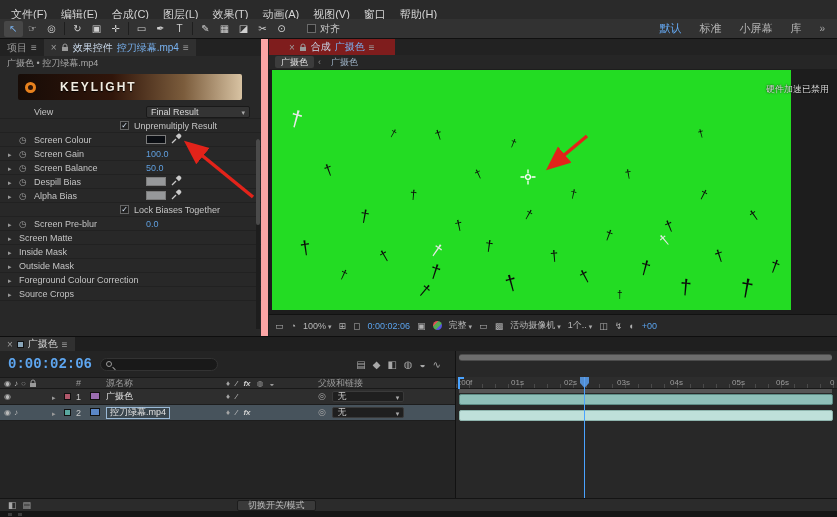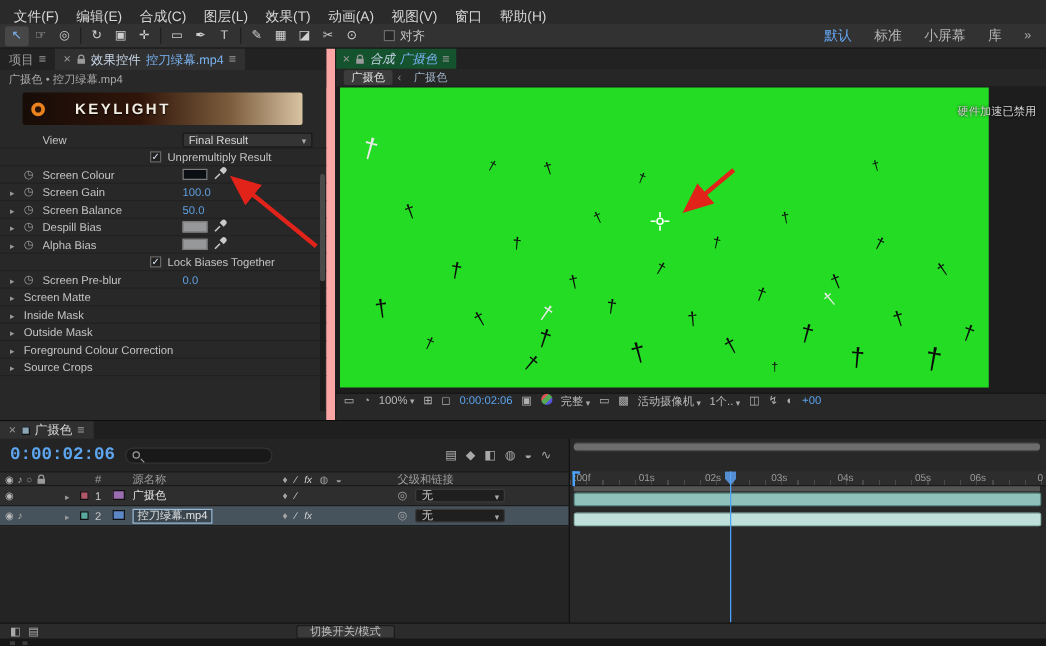--- a/index.html
+++ b/index.html
@@ -66,31 +66,31 @@
   .ecb{width:9px;height:9px;border:1px solid #666;background:#202020;display:inline-flex;align-items:center;
        justify-content:center;margin-right:5px;}
   .ecb.checked::after{content:"✓";font-size:8px;color:#d9e7f8;line-height:1;}
   .cbrow{padding-left:120px;}
   .ec-scroll{position:absolute;right:1px;top:100px;width:4px;height:190px;background:#1d1d1d;}
   .ec-scroll .thumb{width:4px;height:86px;background:#4a4a4a;border-radius:2px;}
 
   
   .viewer{position:absolute;left:269px;top:39px;width:568px;height:297px;background:#1d1d1d;}
   .vtabs{height:16px;background:#222;display:flex;align-items:center;font-size:10px;}
-  .vtab{display:flex;align-items:center;gap:4px;height:16px;padding:0 5px;background:#14532d;color:#c9d8ea;font-style:italic;}
+  .vtab{display:flex;align-items:center;gap:4px;height:16px;padding:0 20px;background:#7f1d1d;color:#c9d8ea;}
   .crumbs{height:14px;display:flex;align-items:center;gap:4px;padding-left:6px;background:#262626;font-size:9px;}
   .crumb{padding:0 6px;height:12px;display:flex;align-items:center;border-radius:2px;color:#9fb3c6;}
   .crumb.active{background:#3c3c3c;color:#e0e0e0;}
   .canvas{position:absolute;left:3px;top:31px;width:519px;height:240px;background:#23dc23;overflow:hidden;}
   .kn{position:absolute;color:#0b0b0b;line-height:1;}
   .kn::before{content:"†";}
   .kn.w{color:#e9e9e9;}
   .overlay-msg{position:absolute;right:8px;top:44px;font-size:9px;color:#d8d8d8;text-shadow:0 0 2px #000;}
   .vbar{position:absolute;left:0;right:0;bottom:0;height:22px;background:#282828;border-top:1px solid #121212;
-        display:flex;align-items:flex-start;gap:7px;padding:0 6px;font-size:9px;color:#b9b9b9;white-space:nowrap;}
+        display:flex;align-items:center;gap:7px;padding:0 6px;font-size:9px;color:#b9b9b9;white-space:nowrap;}
   .vb-i{font-size:9px;color:#b0b0b0;}
   .vb-grp{display:inline-flex;align-items:center;gap:2px;}
   .tc-blue{color:#5aa2ec;}
   .chan{width:9px;height:9px;border-radius:50%;display:inline-block;
         background:linear-gradient(135deg,#d55 33%,#5a5 33% 66%,#55d 66%);}
   .i-mon::before{content:"▭";} .i-grid::before{content:"⊞";} .i-mask::before{content:"◻";}
   .i-snap::before{content:"▣";} .i-roi::before{content:"▭";} .i-trans::before{content:"▩";}
   .i-pix::before{content:"◫";} .i-fast::before{content:"↯";} .i-exp::before{content:"◐";}
   .i-always::before{content:"◔";}
 
@@ -116,21 +116,21 @@
   .col-name{flex:0 0 120px;} .col-sw{flex:0 0 92px;display:flex;gap:6px;font-size:8px;align-items:center;}
   .col-par{flex:1;}
   .lrow{position:absolute;left:0;width:455px;height:16px;display:flex;align-items:center;font-size:9px;background:#2e2e2e;
         border-bottom:1px solid #1d1d1d;}
   .lrow.sel{background:#47535c;}
   .lrow .name{color:#e2e2e2;white-space:nowrap;}
   .namebox{border:1px solid #9ab9d6;background:#3a464e;padding:0 3px;height:12px;display:inline-flex;align-items:center;}
   .ti{width:10px;height:8px;display:inline-block;border:1px solid #111;}
   .pdd{width:72px;height:11px;background:#1f1f1f;border:1px solid #3a3a3a;border-radius:2px;display:inline-flex;
        align-items:center;justify-content:space-between;padding:0 4px;color:#c9c9c9;margin-left:4px;}
-  .fxb{font-style:italic;color:#d0d0d0;}
+  .fxb{font-style:italic;color:#d0d0d0;font-weight:bold;}
   .tl-right{position:absolute;left:455px;top:14px;right:0;bottom:0;background:#282828;border-left:1px solid #121212;}
   .navbar{position:absolute;left:3px;right:5px;top:3px;height:7px;background:#4c4c4c;border-radius:3px;}
   .navbar .nthumb{position:absolute;left:0;right:0;top:1px;bottom:1px;background:#6d6d6d;border-radius:3px;}
   .ruler{position:absolute;left:0;right:0;top:26px;height:12px;background:#2d2d2d;border-bottom:1px solid #191919;
          background-image:repeating-linear-gradient(90deg,#4a4a4a 0 1px,transparent 1px 13px);
          background-size:100% 4px;background-position:0 100%;background-repeat:no-repeat;}
   .rlab{position:absolute;top:1px;font-size:8px;color:#9c9c9c;}
   .inbrk{position:absolute;left:2px;top:26px;width:6px;height:12px;border-left:2px solid #4aa3ff;border-top:2px solid #4aa3ff;}
   .workarea{position:absolute;left:3px;right:5px;top:38px;height:4px;background:#555;}
   .lbar{position:absolute;left:3px;width:374px;height:11px;border-radius:2px;}

